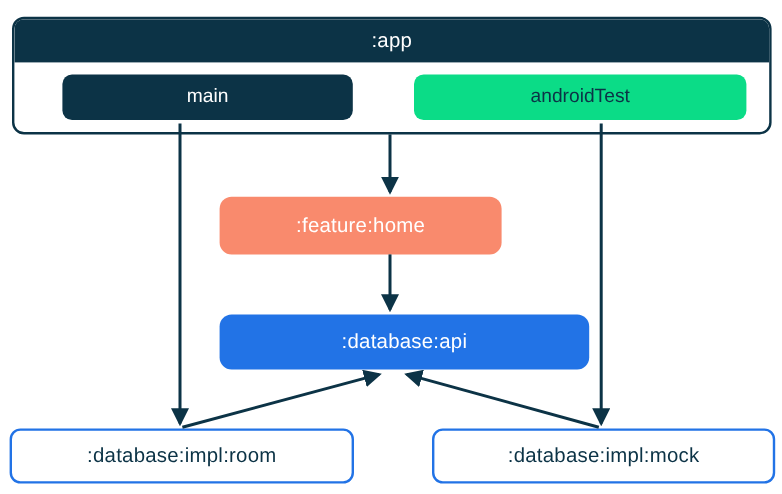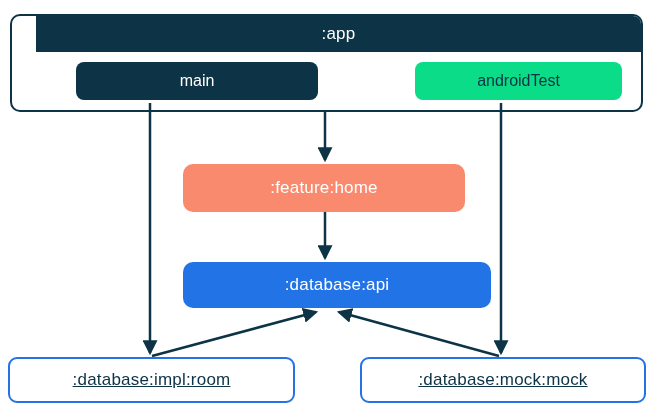--- a/index.html
+++ b/index.html
@@ -22,21 +22,20 @@
 
   
   .app-box {
     position: absolute;
     left: 10px; top: 14px;
     width: 633px; height: 98px;
     border: 2px solid var(--navy);
     border-radius: 10px;
     background: var(--white);
     overflow: hidden;
-    padding-left: 24px;
   }
   .app-header {
     height: 36px;
     background: var(--navy);
     color: #fff;
     display: flex; align-items: center; justify-content: center;
     font-size: 17px;
     letter-spacing: 0.2px;
   }
   .app-body {
@@ -45,35 +44,35 @@
     padding: 0 19px;
     margin-left: 21px;
   }
   .pill {
     height: 38px;
     border-radius: 8px;
     display: flex; align-items: center; justify-content: center;
     font-size: 16px;
   }
   .pill-main  { width: 242px; background: var(--navy); color: #fff; }
-  .pill-atest { width: 207px; background: var(--green); color: var(--navy); }
+  .pill-atest { width: 277px; background: var(--green); color: var(--navy); }
 
   
   .node {
     position: absolute;
     display: flex; align-items: center; justify-content: center;
     font-size: 17px;
     letter-spacing: 0.2px;
   }
-  .feature-home { left: 183px; top: 164px; width: 282px; height: 48px;
+  .feature-home { left: 183px; top: 164px; width: 235px; height: 48px;
                   background: var(--salmon); color: #fff; border-radius: 10px; }
   .database-api { left: 183px; top: 262px; width: 308px; height: 46px;
                   background: var(--blue); color: #fff; border-radius: 10px; }
   .impl { background: var(--white); border: 2px solid var(--blue);
-          color: var(--navy); border-radius: 9px; text-decoration: underline; }
+          color: var(--navy); border-radius: 9px; }
   .impl-room { left: 8px;   top: 357px; width: 287px; height: 46px; }
   .impl-mock { left: 360px; top: 357px; width: 286px; height: 46px; }
 
   
   svg.edges {
     position: absolute; left: 0; top: 0;
     width: 652px; height: 412px;
     pointer-events: none;
   }
   svg.edges line { stroke: var(--navy); stroke-width: 2.5; }
@@ -104,21 +103,21 @@
 
   <div class="node database-api">
     <span>:database:api</span>
   </div>
 
   <div class="node impl impl-room">
     <span>:database:impl:room</span>
   </div>
 
   <div class="node impl impl-mock">
-    <span>:database:mock:mock</span>
+    <span>:database:impl:mock</span>
   </div>
 
   <svg class="edges" viewBox="0 0 652 412">
     <defs>
       <marker id="arrow" viewBox="0 0 10 10" refX="8.5" refY="5" markerWidth="6" markerHeight="6" orient="auto-start-reverse">
         <path class="arrowhead-fill" d="M 0 0 L 10 5 L 0 10 z"></path>
       </marker>
     </defs>
     <line x1="325" y1="112" x2="325" y2="160" marker-end="url(#arrow)"></line>
     <line x1="325" y1="212" x2="325" y2="258" marker-end="url(#arrow)"></line>

